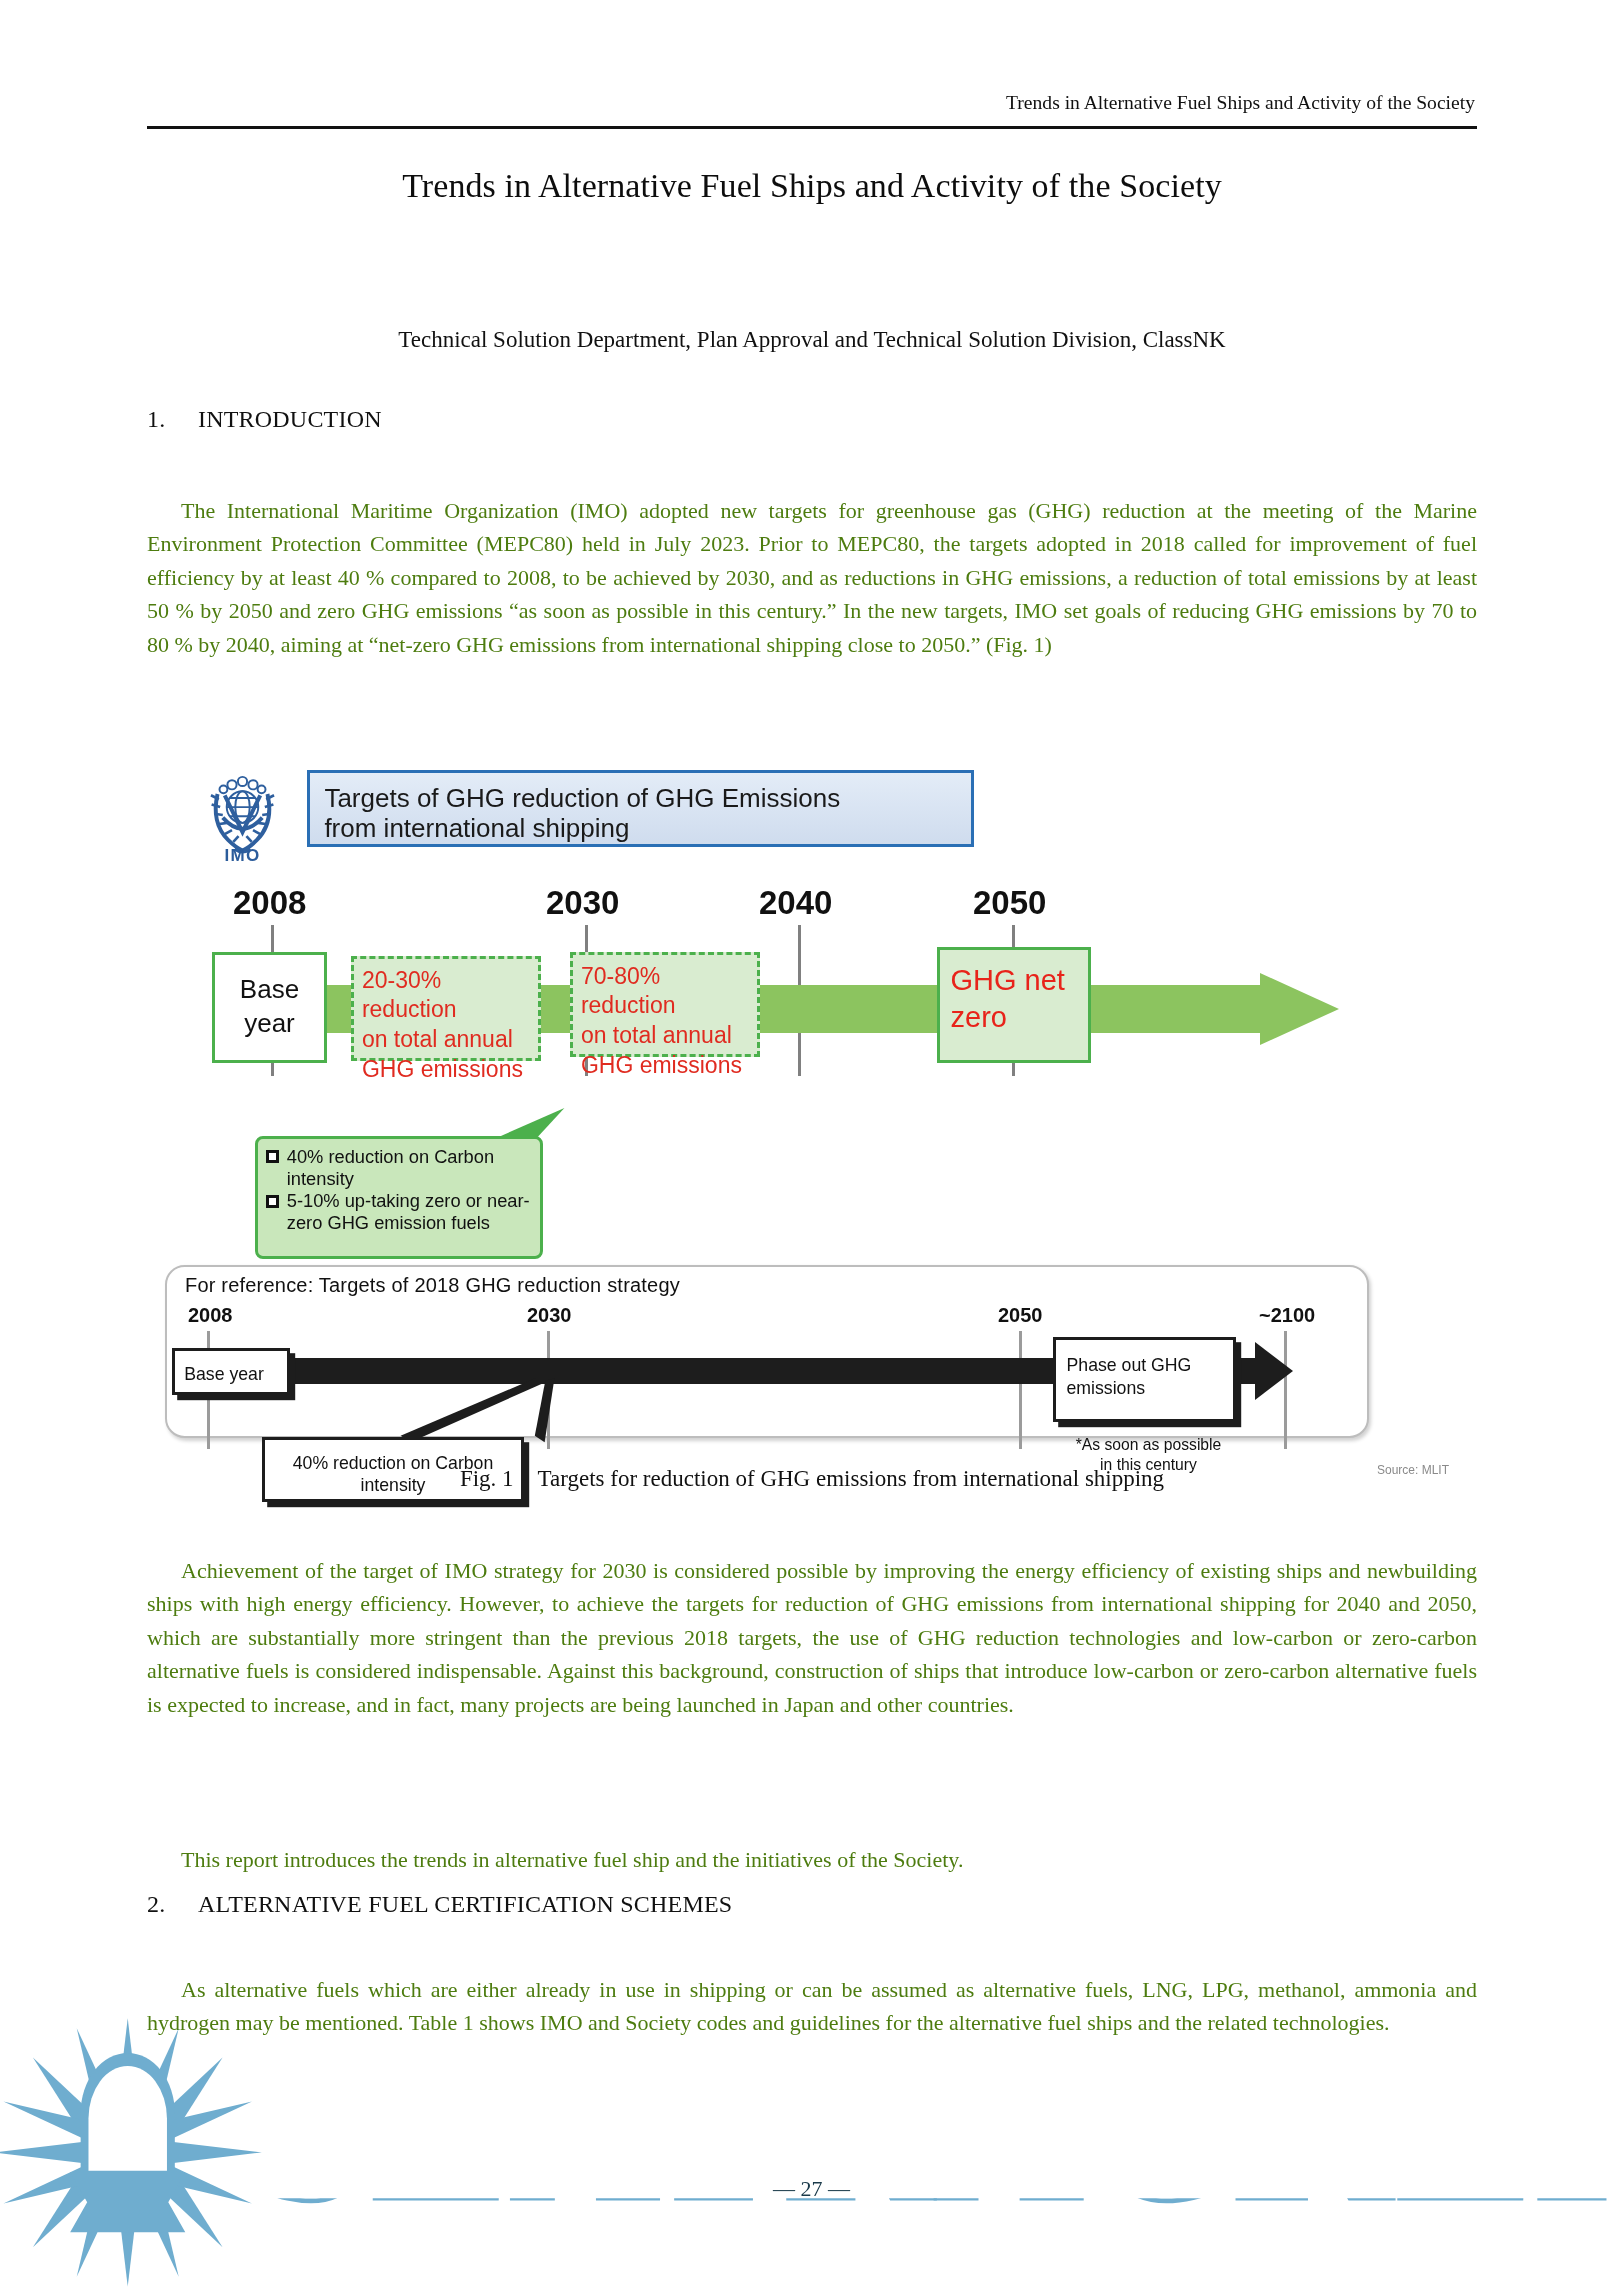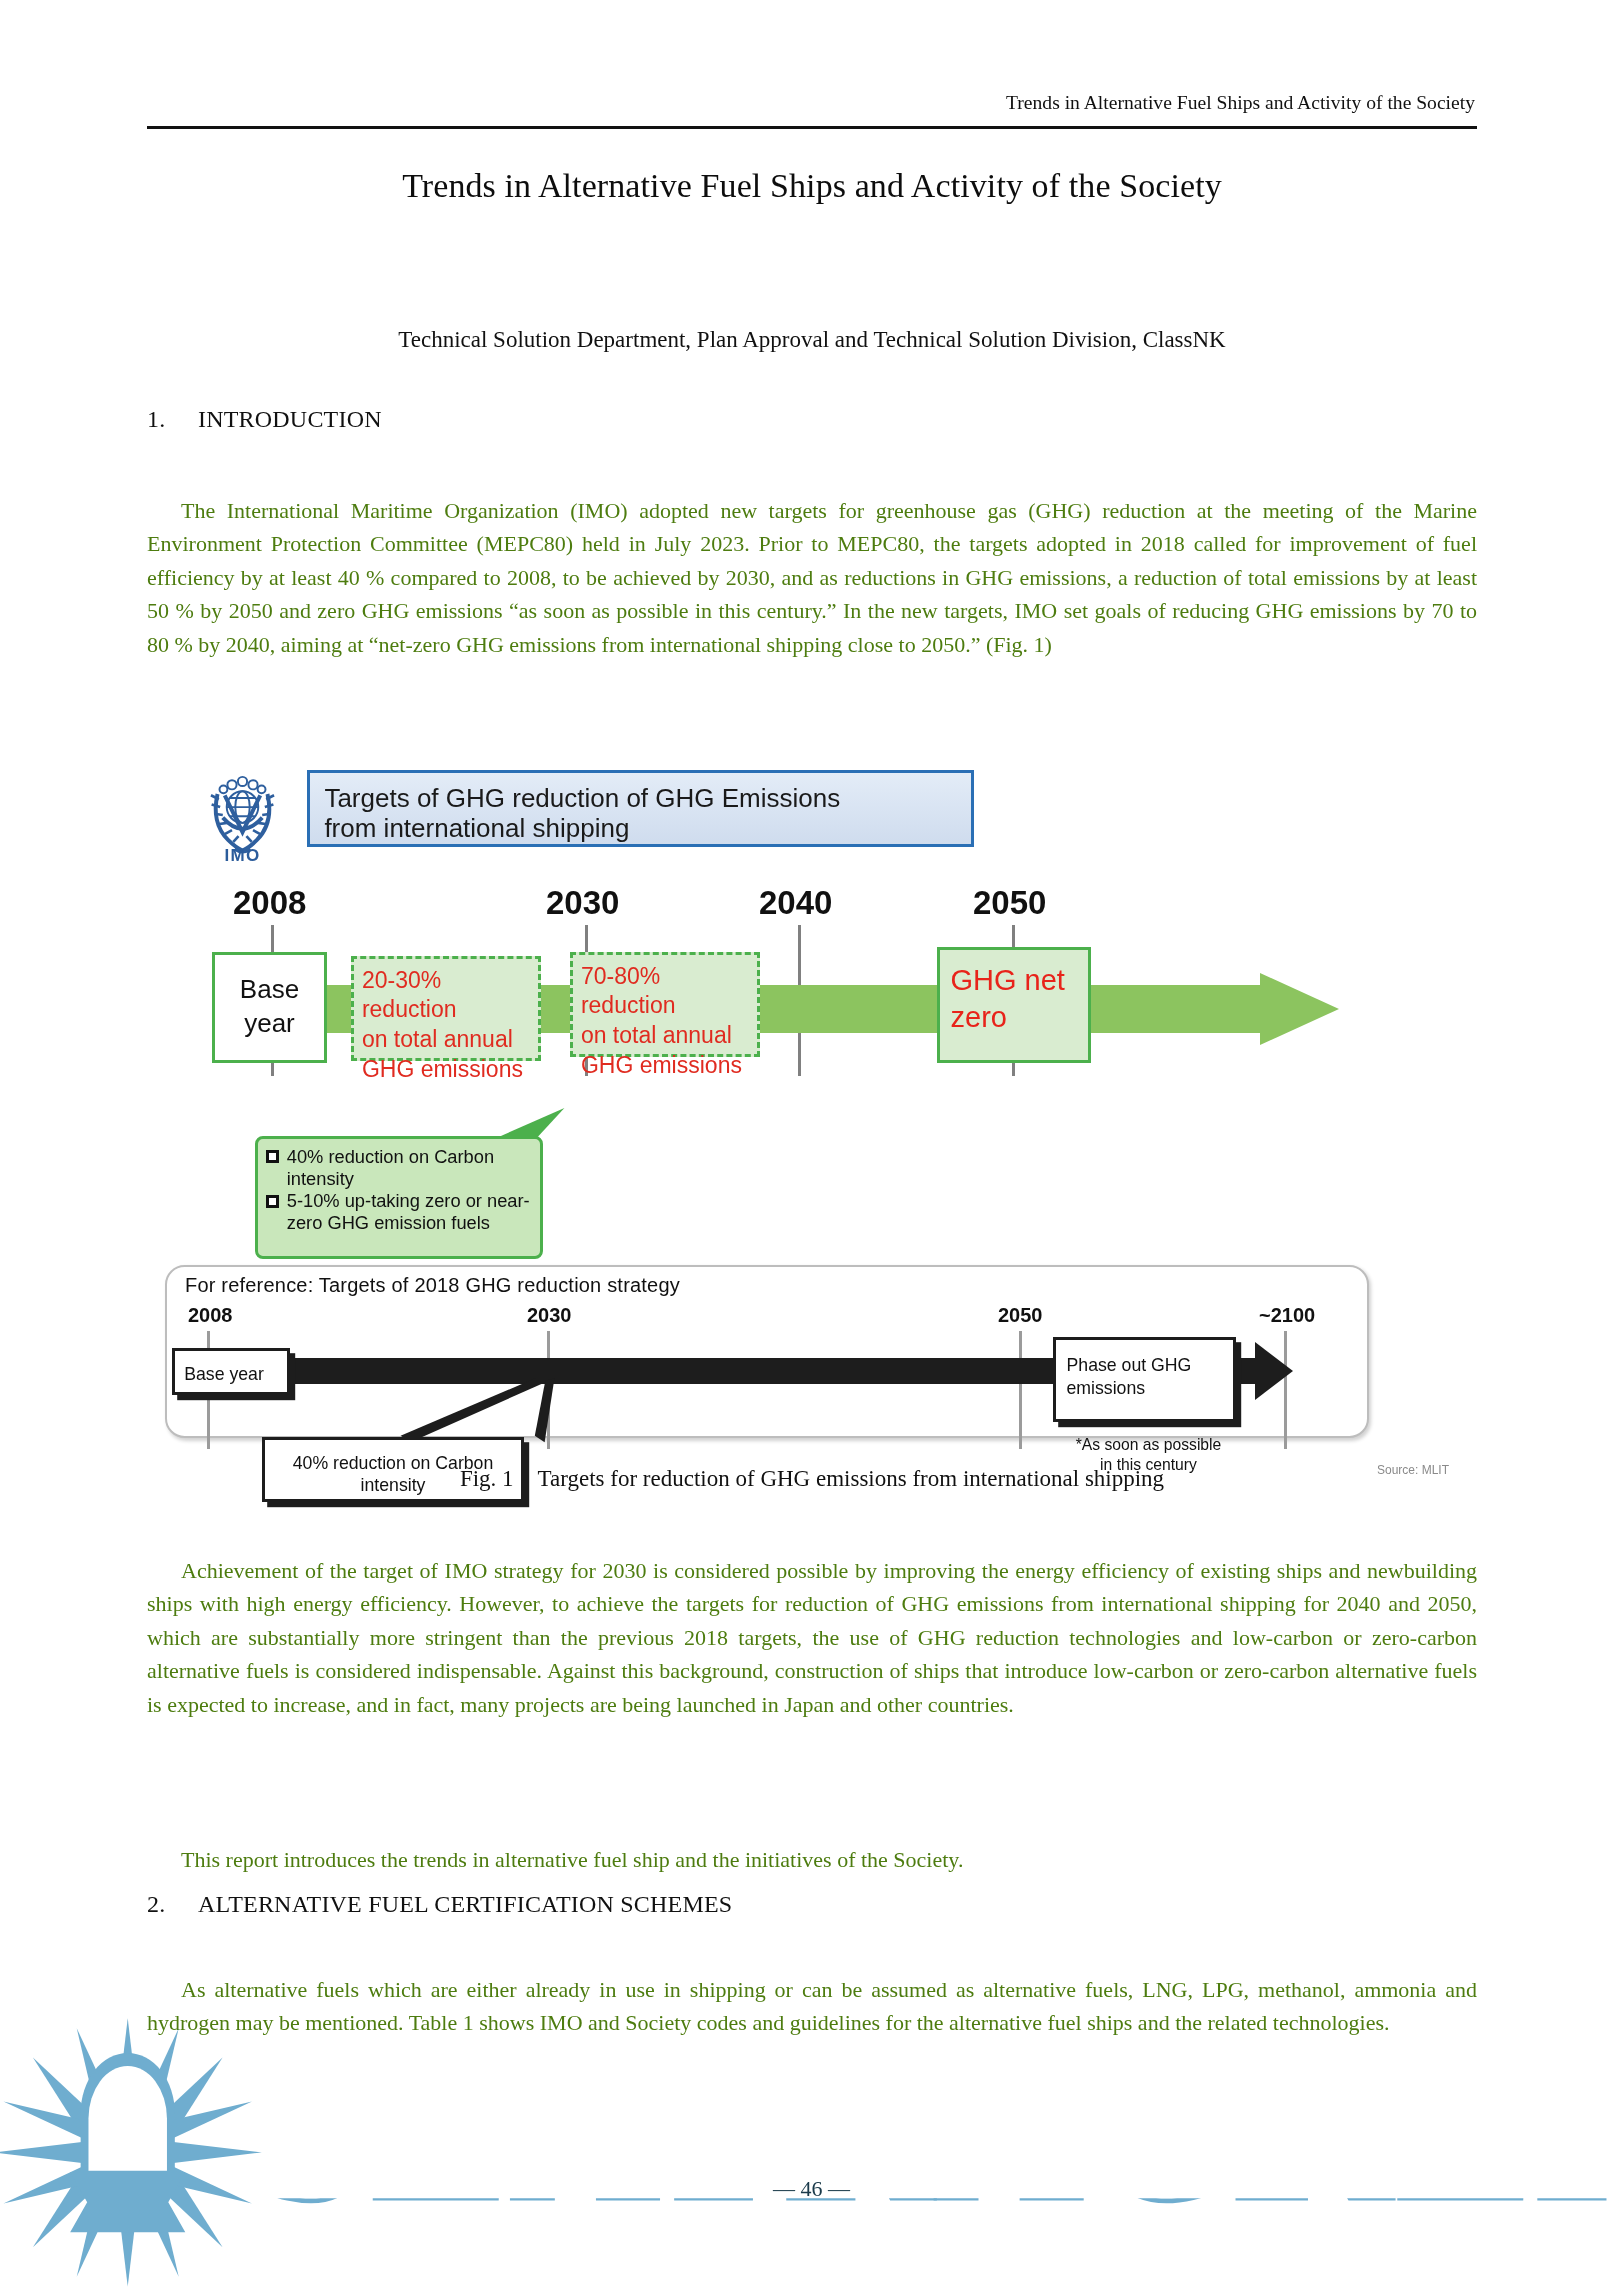--- a/index.html
+++ b/index.html
@@ -388,16 +388,16 @@
             <rect x="0" y="258" width="2481" height="260"></rect>
           </clipPath>
       </defs>
       <g font-family="Liberation Serif, serif" font-weight="bold" font-size="300" transform="translate(390,300) scale(1.06,1.45)">
         <text x="0" y="0" clip-path="url(#wmTop)" fill="none" stroke="#6fadcf" stroke-width="5">SEATRACKER.RU</text>
         <text x="0" y="0" clip-path="url(#wmBot)" fill="#6fadcf">SEATRACKER.RU</text>
       </g>
     </svg>
   </div>
 
-  <div class="pagenum">— 46 —</div>
+  <div class="pagenum">— 27 —</div>
 
 </div>
 
 
 </body></html>

